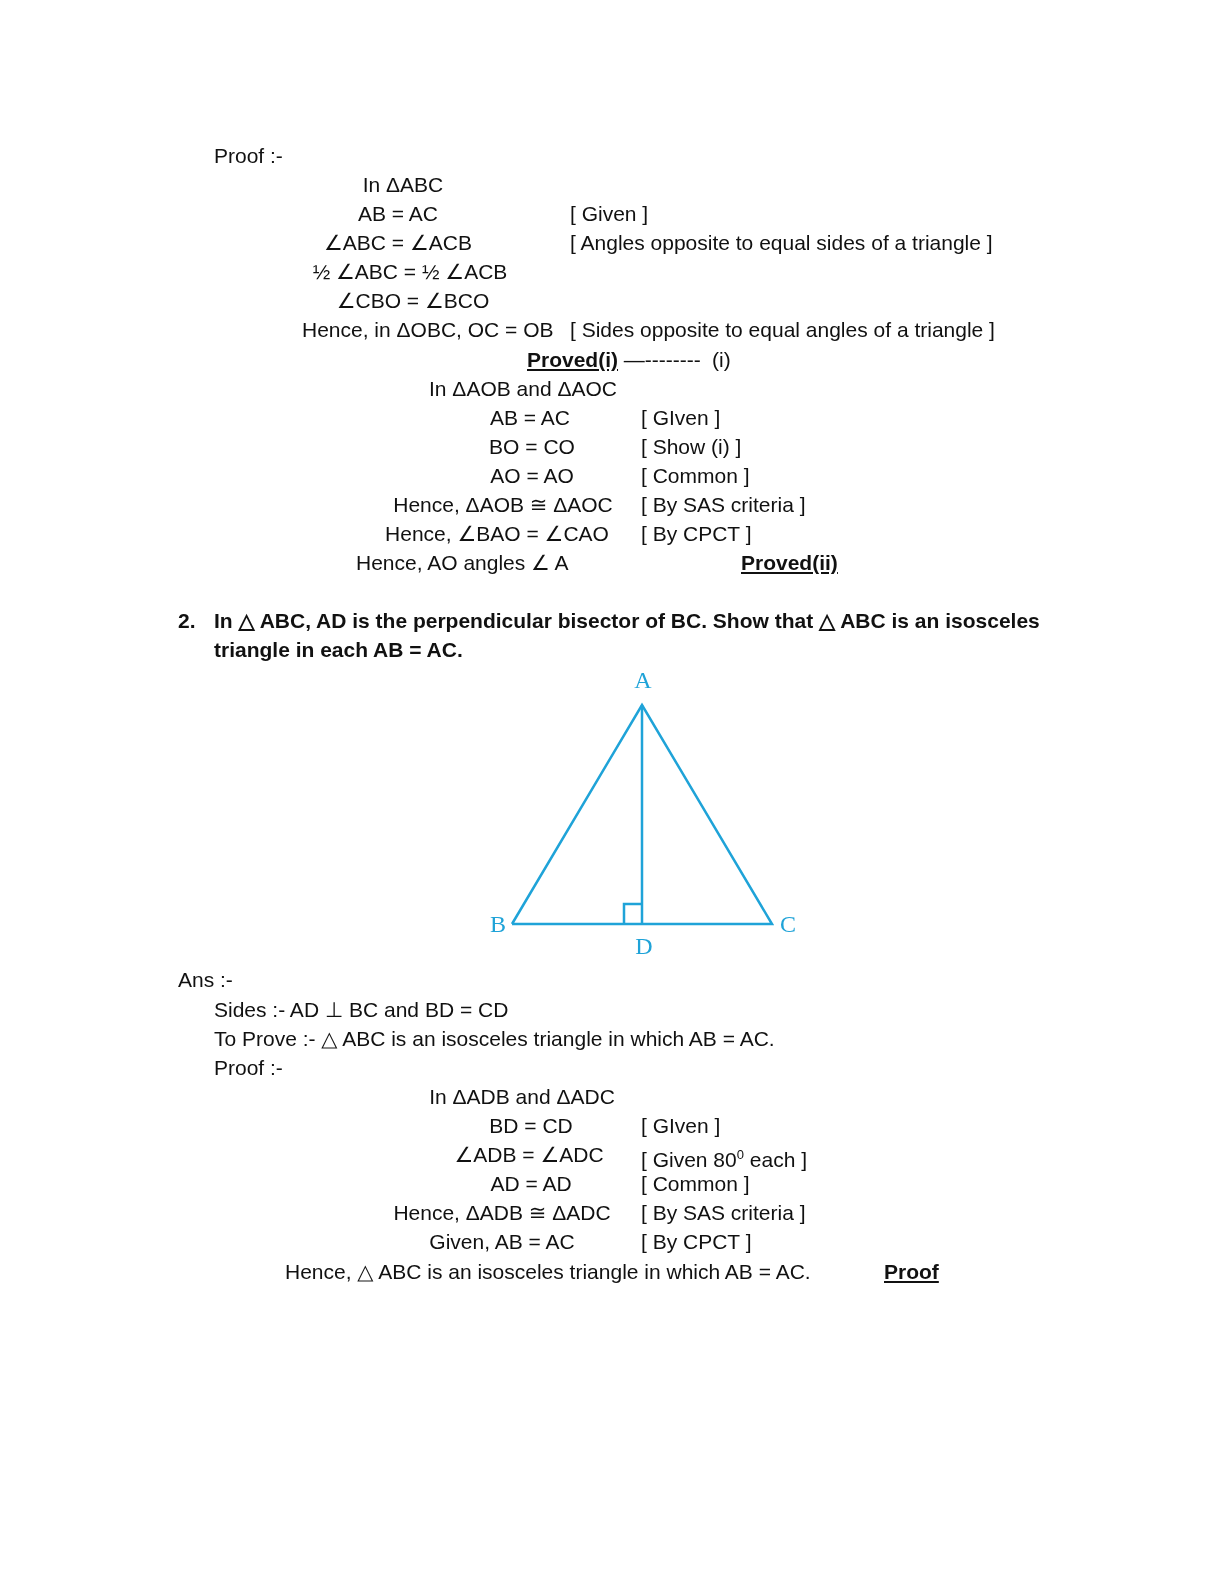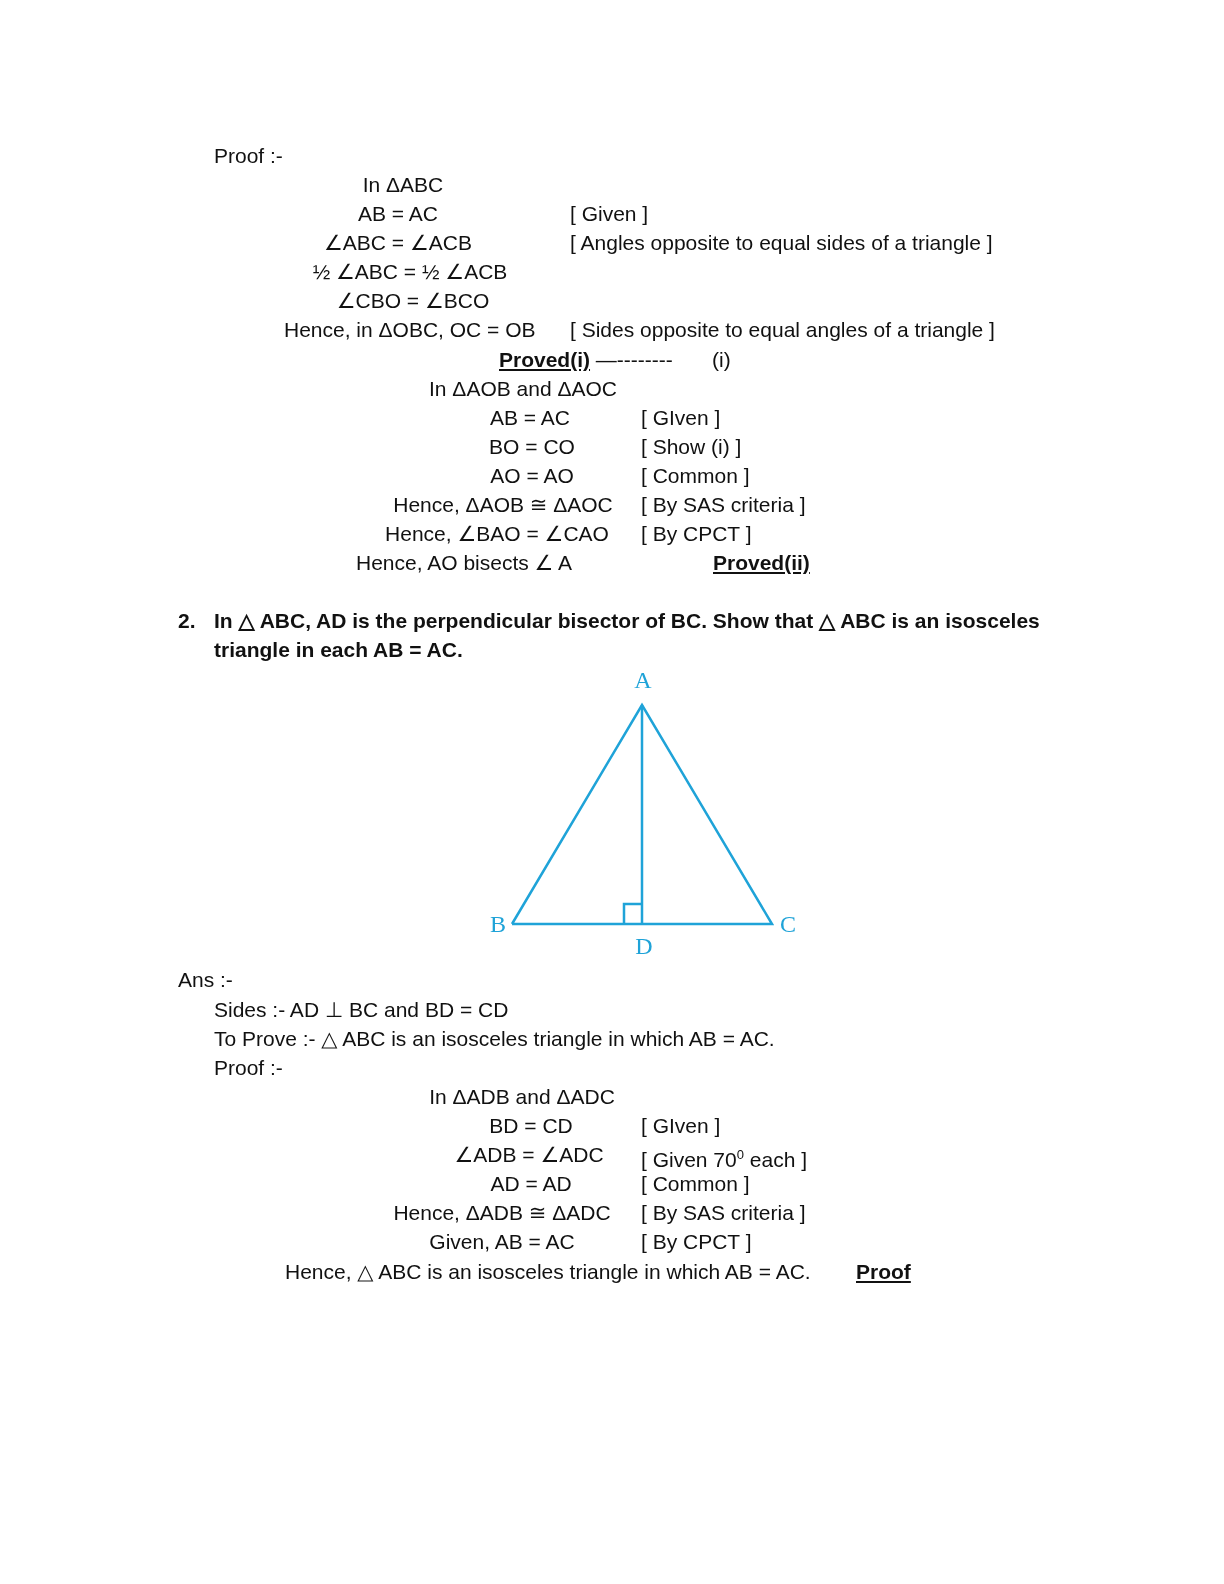--- a/index.html
+++ b/index.html
@@ -1,57 +1,57 @@
 <!DOCTYPE html>
 <html><head>
 <meta charset="utf-8">
 <style>
   html, body { margin: 0; padding: 0; background: #ffffff; }
   body { width: 1224px; height: 1584px; position: relative; overflow: hidden;
          font-family: "Liberation Sans", sans-serif; color: #111; }
   .t { position: absolute; font-size: 21px; line-height: 26px; white-space: nowrap; }
   .c { transform: translateX(-50%); text-align: center; }
   .b { font-weight: bold; }
-  .u { text-decoration: underline; }
+  .u { text-decoration: underline; margin-left: 28px; }
   .q { position: absolute; font-size: 21px; line-height: 29px; font-weight: bold; font-family: "Liberation Sans", sans-serif; }
   svg text { font-family: "Liberation Serif", serif; }
 </style>
 </head>
 <body>
 
 <div class="t" style="left:214px;top:143px">Proof :-</div>
 
 <div class="t c" style="left:403px;top:172px">In ΔABC</div>
 <div class="t c" style="left:398px;top:201px">AB = AC</div>
 <div class="t" style="left:570px;top:201px">[ Given ]</div>
 <div class="t c" style="left:398px;top:230px">∠ABC = ∠ACB</div>
 <div class="t" style="left:570px;top:230px">[ Angles opposite to equal sides of a triangle ]</div>
 <div class="t c" style="left:410px;top:259px">½ ∠ABC = ½ ∠ACB</div>
 <div class="t c" style="left:413px;top:288px">∠CBO = ∠BCO</div>
-<div class="t" style="left:284px;top:317px">Hence, in ΔOBC, OC = OB</div>
+<div class="t" style="left:302px;top:317px">Hence, in ΔOBC, OC = OB</div>
 <div class="t" style="left:570px;top:317px">[ Sides opposite to equal angles of a triangle ]</div>
 
 <div class="t" style="left:499px;top:347px">
   <span class="b u">Proved(i)</span>
   <span>—--------</span>
 </div>
 <div class="t" style="left:712px;top:347px">(i)</div>
 
 <div class="t c" style="left:523px;top:376px">In ΔAOB and ΔAOC</div>
 <div class="t c" style="left:530px;top:405px">AB = AC</div>
 <div class="t" style="left:641px;top:405px">[ GIven ]</div>
 <div class="t c" style="left:532px;top:434px">BO = CO</div>
 <div class="t" style="left:641px;top:434px">[ Show (i) ]</div>
 <div class="t c" style="left:532px;top:463px">AO = AO</div>
 <div class="t" style="left:641px;top:463px">[ Common ]</div>
 <div class="t c" style="left:503px;top:492px">Hence, ΔAOB ≅ ΔAOC</div>
 <div class="t" style="left:641px;top:492px">[ By SAS criteria ]</div>
 <div class="t c" style="left:497px;top:521px">Hence, ∠BAO = ∠CAO</div>
 <div class="t" style="left:641px;top:521px">[ By CPCT ]</div>
-<div class="t" style="left:356px;top:550px">Hence, AO bisects ∠ A</div>
+<div class="t" style="left:356px;top:550px">Hence, AO angles ∠ A</div>
 <div class="t b u" style="left:713px;top:550px">Proved(ii)</div>
 
 <div class="q" style="left:178px;top:606px">2.</div>
 <div class="q" style="left:214px;top:606px">In △ ABC, AD is the perpendicular bisector of BC. Show that △ ABC is an isosceles</div>
 <div class="q" style="left:214px;top:635px">triangle in each AB = AC.</div>
 
 <svg style="position:absolute;left:480px;top:660px" width="330" height="300" viewBox="480 660 330 300">
   <g stroke="#1fa3d8" stroke-width="2.5" fill="none">
     <polyline points="512,924 642,705 772,924 512,924"></polyline>
     <line x1="642" y1="705" x2="642" y2="924"></line>
@@ -68,21 +68,21 @@
 <div class="t" style="left:178px;top:967px">Ans :-</div>
 <div class="t" style="left:214px;top:997px">Sides :- AD ⊥ BC and BD = CD</div>
 <div class="t" style="left:214px;top:1026px">To Prove :- △ ABC is an isosceles triangle in which AB = AC.</div>
 <div class="t" style="left:214px;top:1055px">Proof :-</div>
 
 <div class="t c" style="left:522px;top:1084px">In ΔADB and ΔADC</div>
 <div class="t c" style="left:531px;top:1113px">BD = CD</div>
 <div class="t" style="left:641px;top:1113px">[ GIven ]</div>
 <div class="t c" style="left:529px;top:1142px">∠ADB = ∠ADC</div>
 <div class="t" style="left:641px;top:1142px">
-  <span>[ Given 70</span><sup style="font-size:13px">0</sup><span> each ]</span>
+  <span>[ Given 80</span><sup style="font-size:13px">0</sup><span> each ]</span>
 </div>
 <div class="t c" style="left:531px;top:1171px">AD = AD</div>
 <div class="t" style="left:641px;top:1171px">[ Common ]</div>
 <div class="t c" style="left:502px;top:1200px">Hence, ΔADB ≅ ΔADC</div>
 <div class="t" style="left:641px;top:1200px">[ By SAS criteria ]</div>
 <div class="t c" style="left:502px;top:1229px">Given, AB = AC</div>
 <div class="t" style="left:641px;top:1229px">[ By CPCT ]</div>
 <div class="t" style="left:285px;top:1259px">Hence, △ ABC is an isosceles triangle in which AB = AC.</div>
 <div class="t b u" style="left:856px;top:1259px">Proof</div>
 

